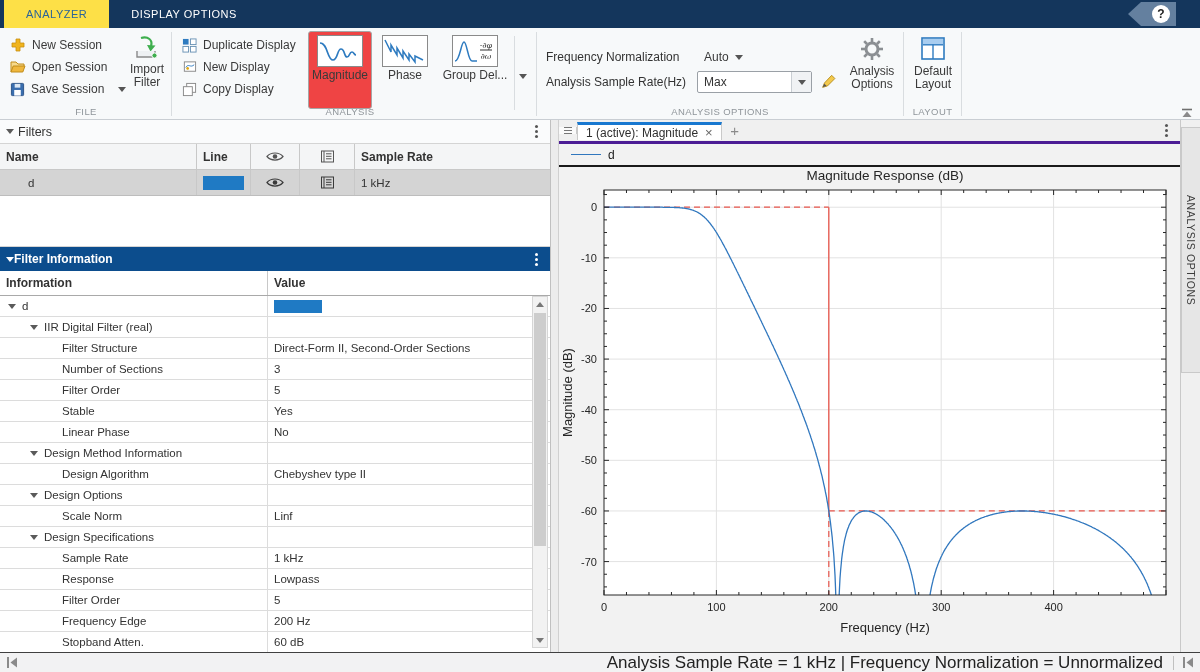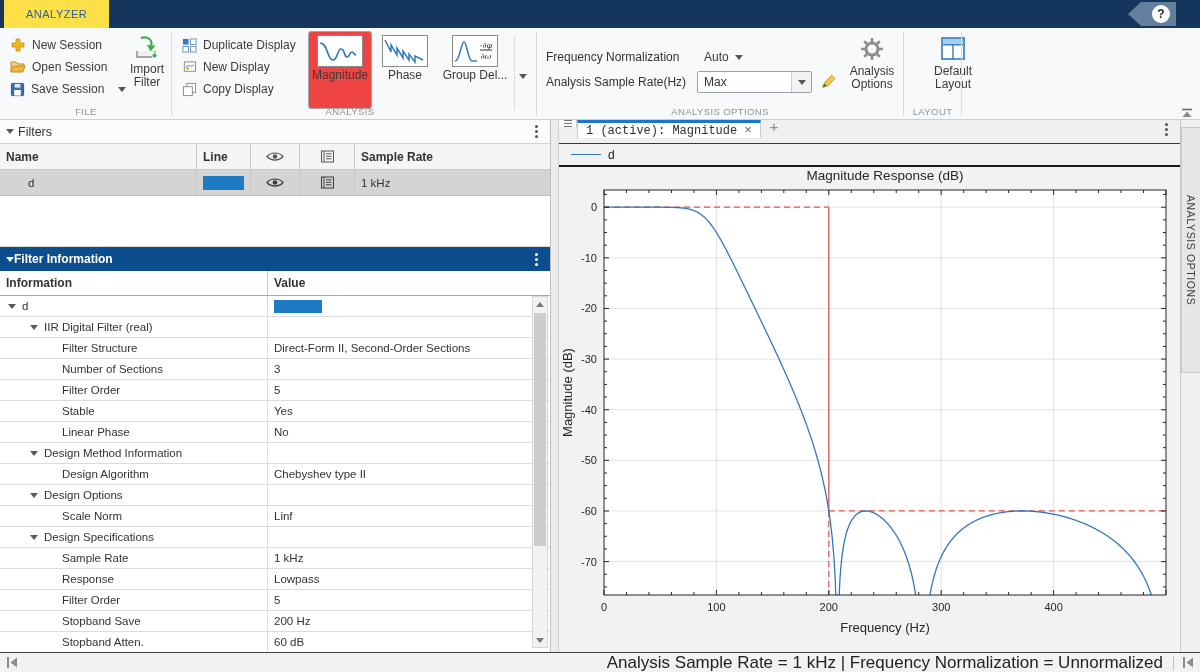--- a/index.html
+++ b/index.html
@@ -70,21 +70,21 @@
   .sb-up { top:0; } .sb-down { bottom:0; }
   .sb-tri-up { width:0; height:0; border-left:4px solid transparent; border-right:4px solid transparent; border-bottom:5px solid #777; }
   .sb-tri-down { width:0; height:0; border-left:4px solid transparent; border-right:4px solid transparent; border-top:5px solid #777; }
   #fi-thumb { position:absolute; left:1px; top:16px; width:12px; height:233px; background:#cdcdcd; }
 
   
   #splitter { width:8px; flex:0 0 8px; background:#ececec; border-right:1px solid #d0d0d0; }
 
   
   #plot-panel { width:621px; flex:0 0 621px; display:flex; flex-direction:column; background:#f2f2f2; }
-  #plot-tabbar { height:26px; background:#f0f0f0; border-bottom:1px solid #4c1d95; display:flex; align-items:flex-start;font-family:Liberation Mono, monospace; }
+  #plot-tabbar { height:26px; background:#f0f0f0; border-bottom:3px solid #4c1d95; display:flex; align-items:center; }
   #tab-grip { width:18px; border-right:1px solid #c9c9c9; background:#fafafa; display:flex; align-items:center; justify-content:center; flex-direction:column; gap:2px; }
   #tab-grip i { display:block; width:8px; height:1px; background:#777; }
   #display-tab { background:#fff; border-top:3px solid #1878d0; border-right:1px solid #c9c9c9; border-left:1px solid #c9c9c9; margin-bottom:-1px; display:flex; align-items:center; padding:0 8px; gap:7px; font-size:12px; color:#2f2f2f; }
   #tab-close { color:#666; font-size:13px; }
   #new-tab-btn { width:26px; display:flex; align-items:center; justify-content:center; color:#8a8a8a; font-size:15px; }
   #plot-kebab { width:20px; display:flex; align-items:center; justify-content:center; margin-right:4px; }
   #legend-strip { height:24px; background:#f2f2f2; border-bottom:2px solid #1a1a1a; display:flex; align-items:center; padding-left:12px; }
   #legend-line { width:30px; height:0; border-top:1.6px solid #3077be; }
   #legend-label { margin-left:7px; font-size:12px; color:#1a1a1a; }
   #figure { flex:1; position:relative; }
@@ -100,20 +100,21 @@
   #status-right-text { margin-right:10px; }
   #status-div { width:1px; height:14px; background:#c0c0c0; margin-right:8px; }
 </style>
 </head>
 <body>
 
 <div id="app">
 
   <div id="tabstrip">
     <div class="app-tab active">ANALYZER</div>
+    <div class="app-tab">DISPLAY OPTIONS</div>
     <div id="help-wrap">
       <div id="help-btn">?</div>
     </div>
   </div>
 
   <div id="ribbon">
 
     <div class="sbtn" style="left:6px;top:6px">
       <svg width="16" height="16" viewBox="0 0 16 16">
           <path d="M6 2 h4 v4 h4 v4 h-4 v4 h-4 v-4 h-4 v-4 h4 z" fill="#f0b41e" stroke="#c89010" stroke-width="0.8"></path>
@@ -230,21 +231,21 @@
             <line x1="18" y1="8" x2="20.8" y2="5.2"></line>
         </g>
         <circle cx="13" cy="13" r="6" fill="none" stroke="#8b8f93" stroke-width="3"></circle>
         <circle cx="13" cy="13" r="2.2" fill="#f7f9fa"></circle>
       </svg>
       <span class="lbl"><span>Analysis</span><br><span>Options</span></span>
     </div>
     <div class="rb-divider" style="left:903px"></div>
     <div class="sec-label" style="left:537px;width:366px">ANALYSIS OPTIONS</div>
 
-    <div class="bigbtn" style="left:928px;width:50px">
+    <div class="bigbtn" style="left:908px;width:50px">
       <svg width="26" height="28" viewBox="0 0 26 26">
         <rect x="2" y="2" width="22" height="21" fill="#fff" stroke="#2e7bc0" stroke-width="1.6"></rect>
         <rect x="3" y="3" width="20" height="5.5" fill="#a8cdf0"></rect>
         <line x1="13" y1="8.5" x2="13" y2="23" stroke="#2e7bc0" stroke-width="1.4"></line>
         <line x1="3" y1="8.8" x2="23" y2="8.8" stroke="#2e7bc0" stroke-width="1.4"></line>
       </svg>
       <span class="lbl"><span>Default</span><br><span>Layout</span></span>
     </div>
     <div class="rb-divider" style="left:961px"></div>
     <div class="sec-label" style="left:903px;width:59px">LAYOUT</div>
@@ -419,21 +420,21 @@
             <div class="fi-cell-value">Lowpass</div>
           </div>
           <div class="fi-row">
             <div class="fi-cell-label lvl2">
               <span>Filter Order</span>
             </div>
             <div class="fi-cell-value">5</div>
           </div>
           <div class="fi-row">
             <div class="fi-cell-label lvl2">
-              <span>Stopband Save</span>
+              <span>Frequency Edge</span>
             </div>
             <div class="fi-cell-value">200 Hz</div>
           </div>
           <div class="fi-row">
             <div class="fi-cell-label lvl2">
               <span>Stopband Atten.</span>
             </div>
             <div class="fi-cell-value">60 dB</div>
           </div>
         </div>

